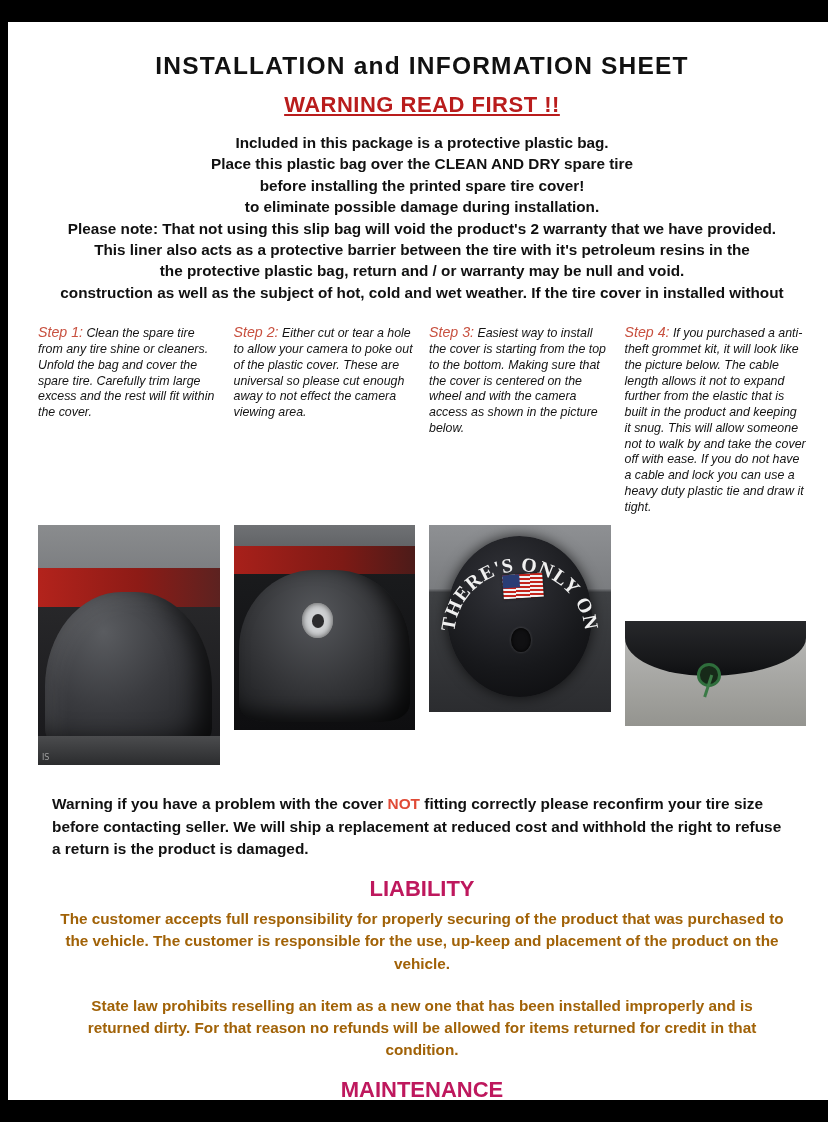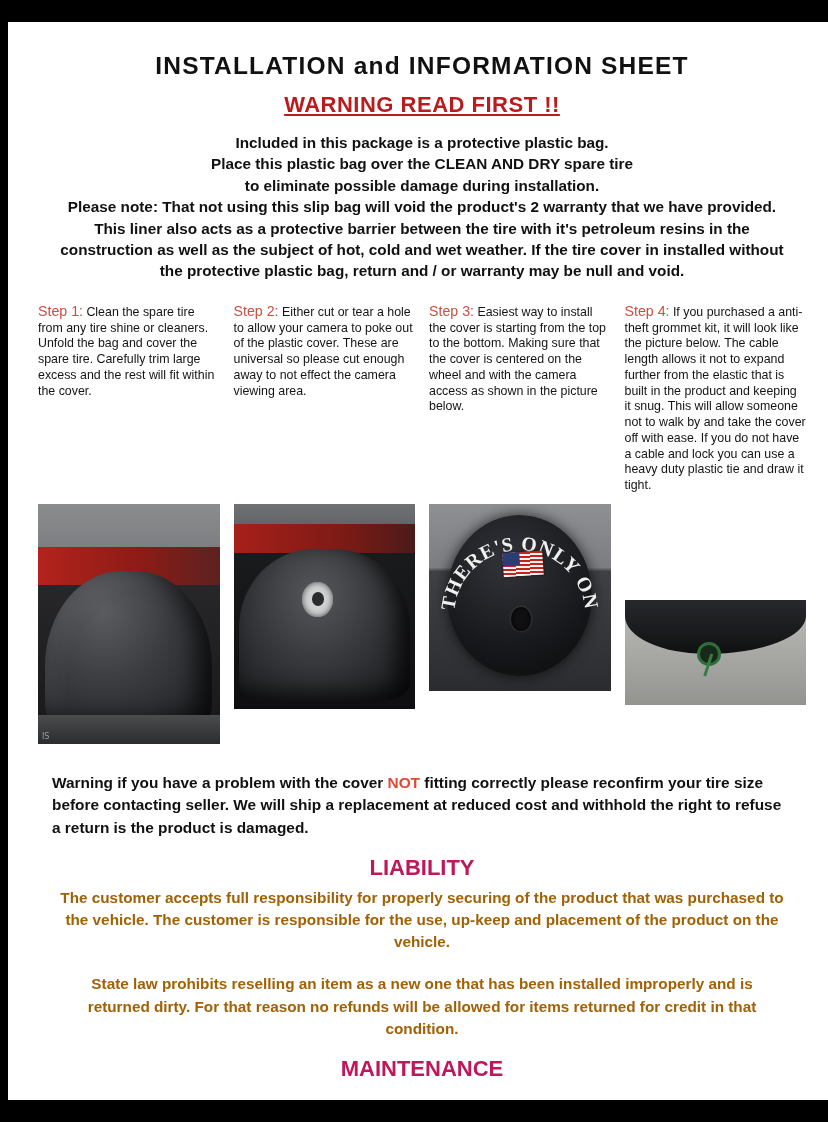--- a/index.html
+++ b/index.html
@@ -50,20 +50,21 @@
     color: #111;
     padding: 0 8px;
   }
   .intro div { white-space: nowrap; }
 
   .steps {
     display: flex;
     margin-top: 20px;
     padding: 0 12px;
     gap: 14px;
+    font-style: italic;
   }
   .step-col {
     width: 25%;
     font-size: 12.4px;
     line-height: 1.27;
     color: #141414;
   }
   .step-label {
     color: #c8503f;
     font-weight: normal;
@@ -224,25 +225,26 @@
 
 <div class="page">
 
   <div class="title">INSTALLATION  and  INFORMATION  SHEET</div>
 
   <div class="warning-head">WARNING READ FIRST !!</div>
 
   <div class="intro">
     <div>Included in this package is a protective plastic bag.</div>
     <div>Place this plastic bag over the CLEAN AND DRY spare tire</div>
+    <div>before installing the printed spare tire cover!</div>
     <div>to eliminate possible damage during installation.</div>
     <div>Please note: That not using this slip bag will void the product's 2 warranty that we have provided.</div>
     <div>This liner also acts as a protective barrier between the tire with it's petroleum resins in the</div>
+    <div>the protective plastic bag, return and / or warranty may be null and void.</div>
     <div>construction as well as the subject of hot, cold and wet weather.  If the tire cover in installed without</div>
-    <div>the protective plastic bag, return and / or warranty may be null and void.</div>
   </div>
 
   <div class="steps">
     <div class="step-col">
       <span class="step-label">Step 1:</span>
       <span class="step-text">Clean the spare tire from any tire shine or cleaners.  Unfold the bag and cover the spare tire.
 Carefully trim large excess and the rest will fit within the cover.</span>
     </div>
     <div class="step-col">
       <span class="step-label">Step 2:</span>

